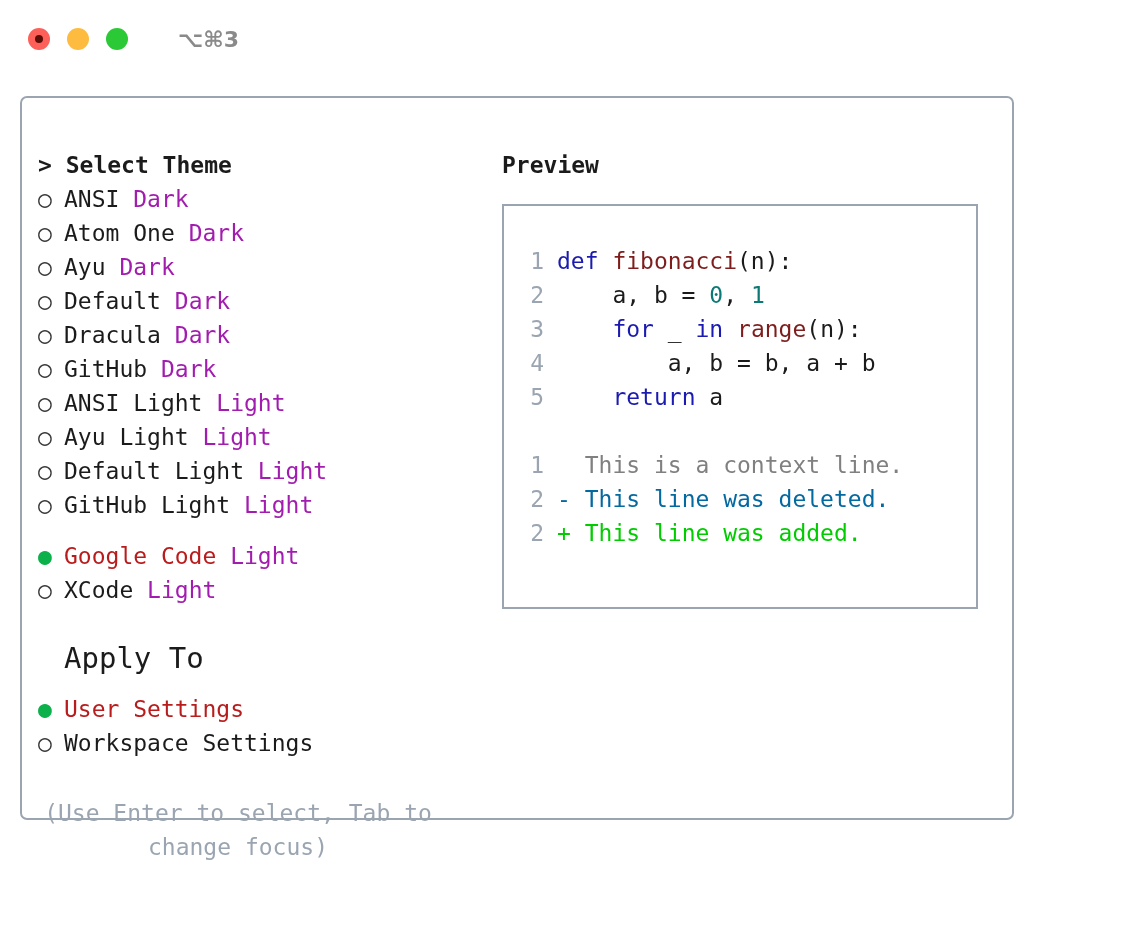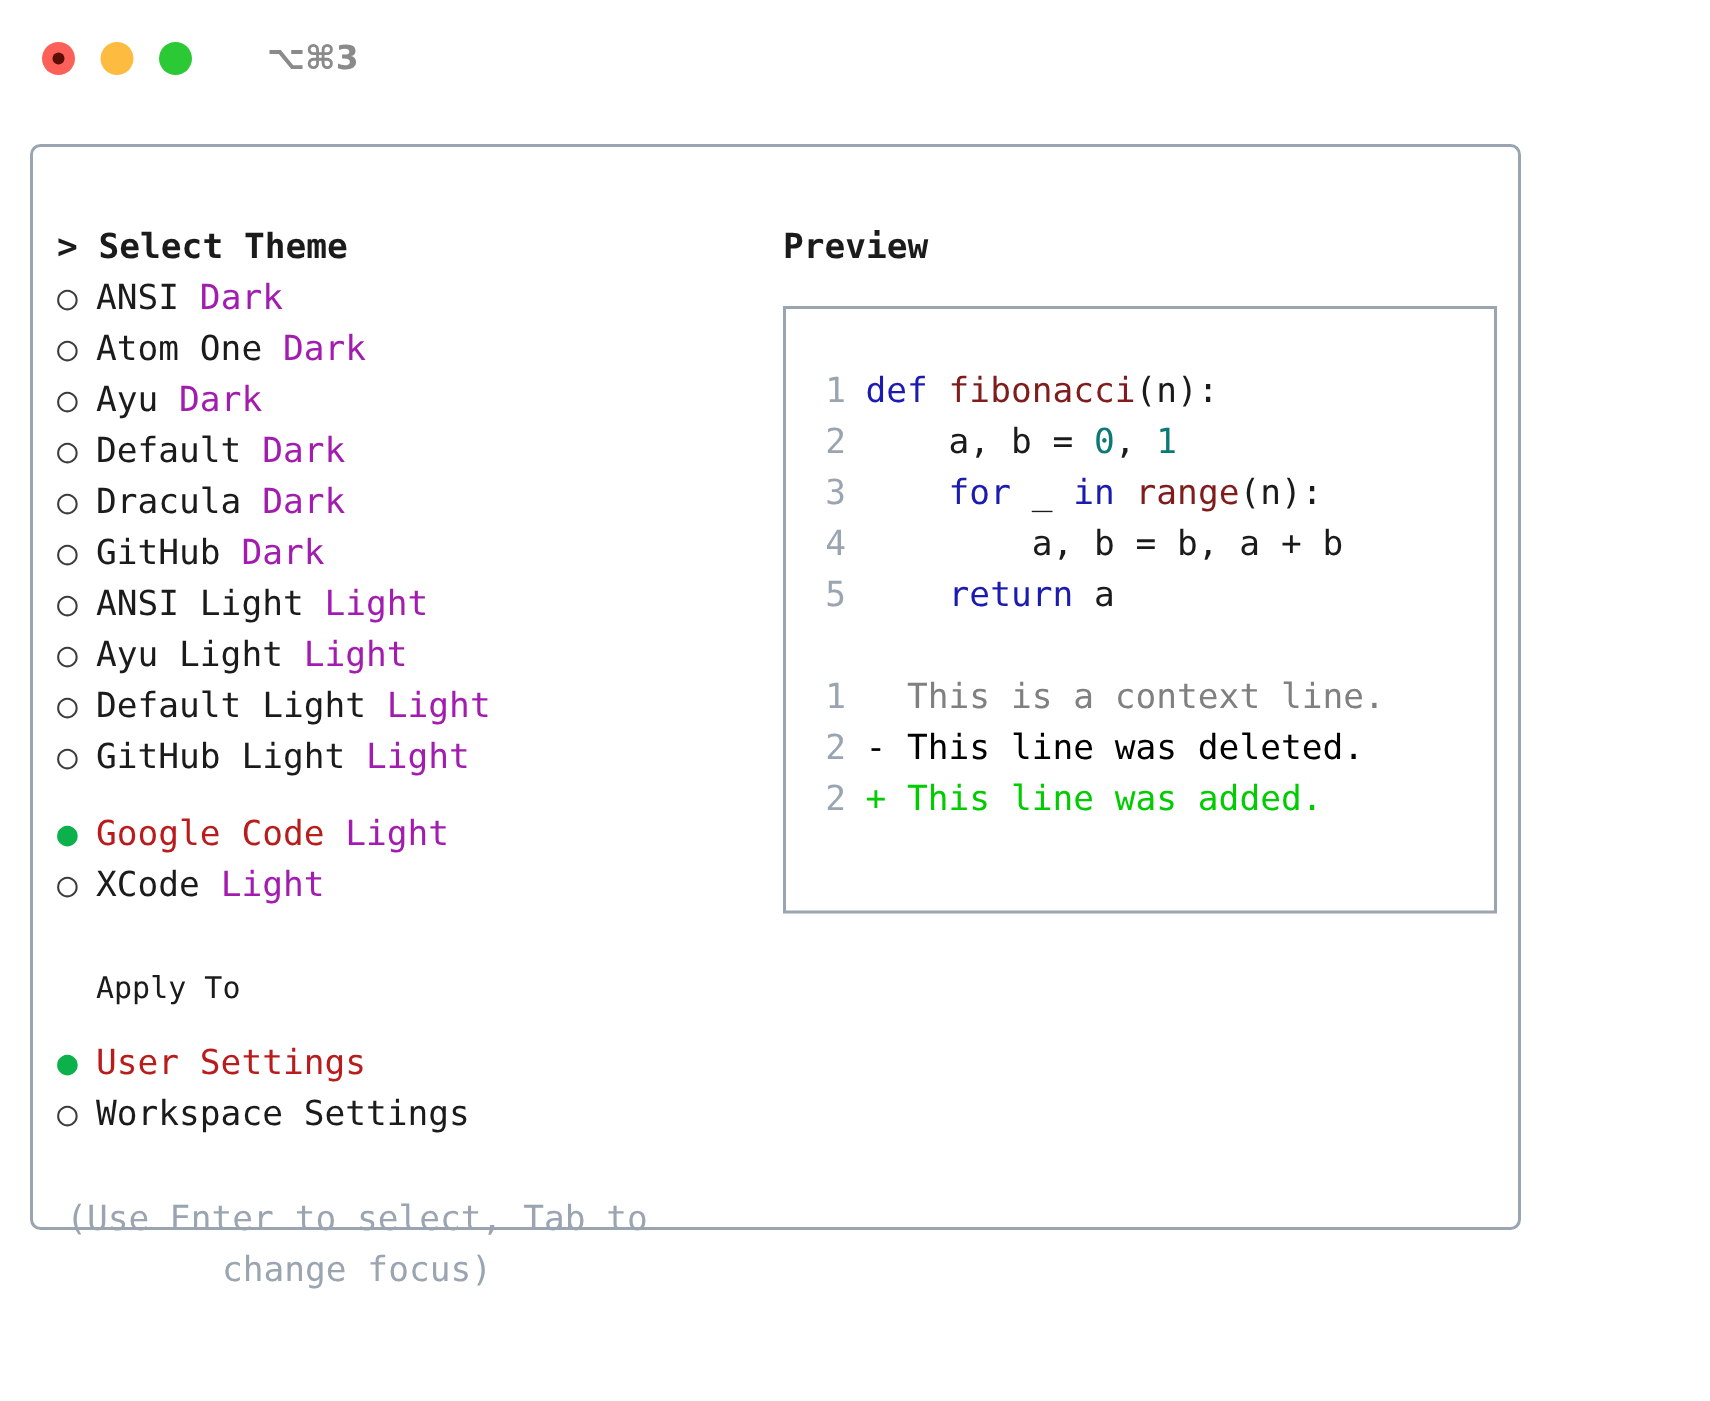--- a/index.html
+++ b/index.html
@@ -117,21 +117,21 @@
     color: #3c3c3c;
     font-size: 23px;
   }
   .bullet.sel { color: #0db14b; }
   .opt-name   { color: #1b1b1b; }
   .opt-row.selected .opt-name { color: #b91c1c; margin-top: 17px; }
   .opt-variant { color: #a21caf; }
 
   #apply-block { margin-top: 34px; }
   #apply-header {
-    font-size: 20px;
+    font-size: 29px;
     line-height: 34px;
     color: #1b1b1b;
     padding-left: 26px;
     white-space: pre;
   }
 
   #hint {
     margin-top: 36px;
     font-size: 23px;
     line-height: 34px;
@@ -140,21 +140,20 @@
     white-space: pre-wrap;
     text-align: center;
   }
 
   
   #right-col {
     position: absolute;
     left: 480px;
     top: 50px;
     width: 490px;
-    margin-left: 20px;
   }
   #preview-title {
     font-size: 23px;
     line-height: 34px;
     font-weight: 700;
     color: #1b1b1b;
   }
   #preview-box {
     margin-top: 22px;
     width: 476px;
@@ -185,21 +184,21 @@
   .code-text { color: #1b1b1b; }
 
   .tok-kw   { color: #1b1bb1; }
   .tok-fn   { color: #7f1d1d; }
   .tok-num  { color: #0b7a75; }
   .tok-plain{ color: #1b1b1b; }
 
   .gap-line { height: 34px; }
 
   .diff-ctx { color: #808080; }
-  .diff-del { color: #000000; }
+  .diff-del { color: #0369a1; }
   .diff-add { color: #00cc00; }
 </style>
 </head>
 <body>
 
 <div id="window">
 
   <div id="titlebar">
     <div class="traffic-lights">
       <span class="light red"></span>

